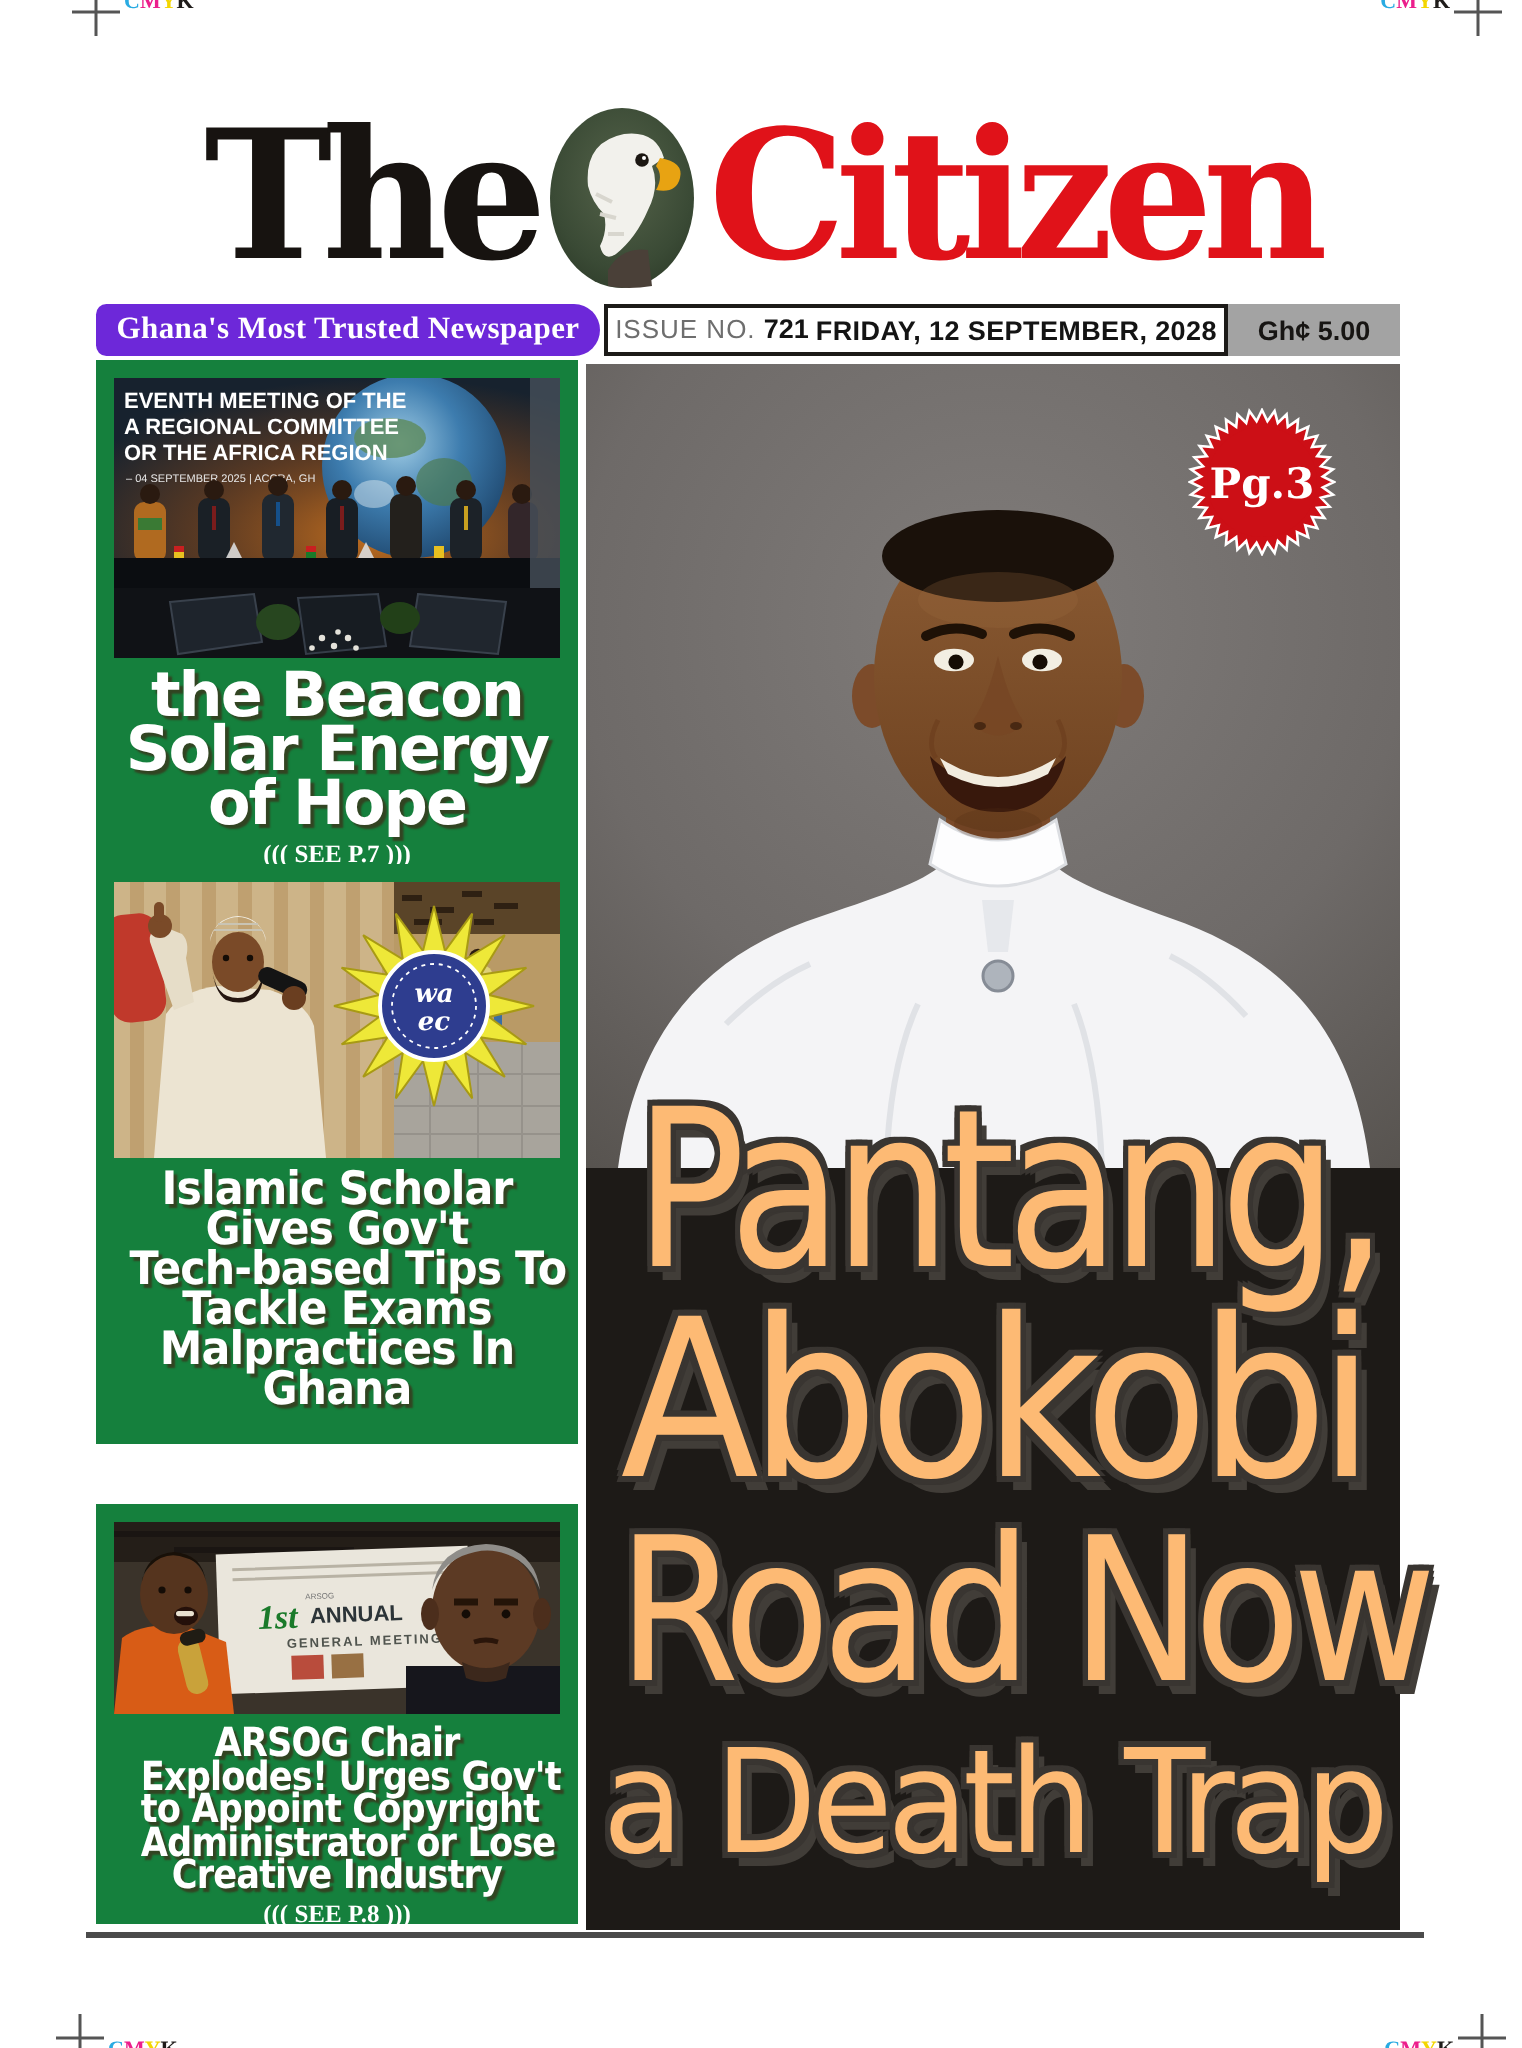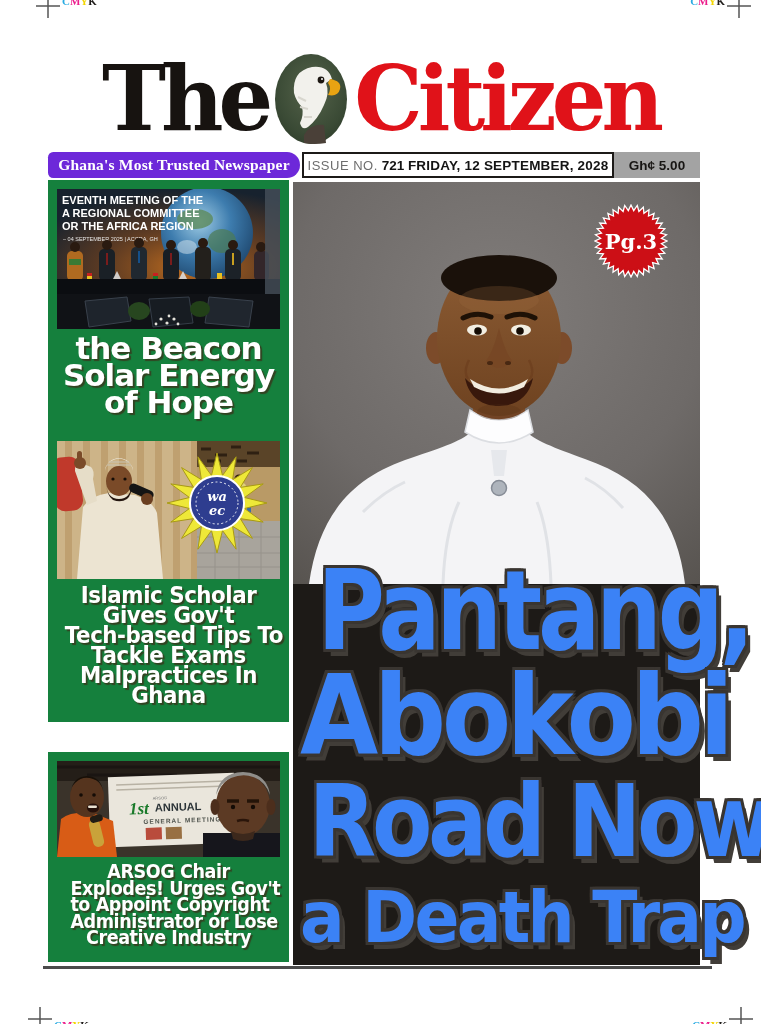--- a/index.html
+++ b/index.html
@@ -43,22 +43,22 @@
   .story-headline span{display:block;white-space:nowrap;}
   .s1 span{font-size:31px;line-height:27px;letter-spacing:-1px;}
   .s2 span{font-size:23px;line-height:20px;letter-spacing:-.5px;transform:scaleX(.93);}
   .s3 span{font-size:20px;line-height:16.5px;letter-spacing:-.5px;transform:scaleX(.88);}
   .story-ref{color:#fff;font:bold 12.5px "Liberation Serif",serif;margin-top:4px;}
 
   
   .main-col{position:absolute;left:293px;top:182px;width:407px;height:783px;background:#1d1a17;}
   .main-photo{position:absolute;top:0;left:0;width:407px;height:402px;overflow:hidden;}
   .page-badge{position:absolute;top:22px;left:301px;width:74px;height:74px;z-index:4;}
-  .main-headline{position:absolute;left:-10px;right:-10px;top:377px;z-index:3;text-align:center;color:#3b82f6;
-                 font-family:"DejaVu Sans",sans-serif;font-weight:bold;}
+  .main-headline{position:absolute;left:-10px;right:-10px;top:361px;z-index:3;text-align:center;color:#fdba74;
+                 font-family:"DejaVu Sans",sans-serif;font-weight:normal;}
   .main-headline span{display:block;white-space:nowrap;
       text-shadow:-3px -3px 0 #393531,3px -3px 0 #393531,-3px 3px 0 #393531,3px 3px 0 #393531,
                   -3px 0 0 #393531,3px 0 0 #393531,0 -3px 0 #393531,0 3px 0 #393531,6px 7px 0 #413d38;}
   .mh-1{font-size:110px;line-height:105px;letter-spacing:-5px;transform:scaleX(.84);}
   .mh-2{font-size:110px;line-height:105px;letter-spacing:-5px;transform:scaleX(.92);}
   .mh-3{font-size:100px;line-height:105px;letter-spacing:-5px;transform:scaleX(.88);}
   .mh-4{font-size:72px;line-height:86px;letter-spacing:-3px;transform:scaleX(.92);}
 
   .bottom-rule{position:absolute;left:43px;top:966px;width:669px;height:3px;background:#4b4b4b;}
 </style>
@@ -198,20 +198,21 @@
           <circle cx="121" cy="135" r="1.4"></circle>
           <circle cx="99" cy="135" r="1.4"></circle>
       </g>
       <rect x="208" y="0" width="15" height="105" fill="#46505a" opacity=".8"></rect>
     </svg>
     <div class="story-headline s1">
       <span>the Beacon</span>
       <span>Solar Energy</span>
       <span>of Hope</span>
     </div>
+    <div class="story-ref">((( SEE P.7 )))</div>
   </div>
 
   <div class="story" style="top:432px;height:290px;">
     <svg class="photo" viewBox="0 0 223 138" height="138">
       <rect width="223" height="138" fill="#cdb488"></rect>
       <g>
         <rect x="8" width="7" height="138" fill="#bfa070"></rect>
           <rect x="26" width="7" height="138" fill="#bfa070"></rect>
           <rect x="44" width="7" height="138" fill="#bfa070"></rect>
           <rect x="62" width="7" height="138" fill="#bfa070"></rect>
@@ -314,20 +315,21 @@
         <path d="M174 70 Q186 76 198 70 L196 78 Q186 82 176 78 Z" fill="#3c281c"></path>
       </g>
     </svg>
     <div class="story-headline s3">
       <span>ARSOG Chair</span>
       <span>Explodes! Urges Gov't</span>
       <span>to Appoint Copyright</span>
       <span>Administrator or Lose</span>
       <span>Creative Industry</span>
     </div>
+    <div class="story-ref">((( SEE P.8 )))</div>
   </div>
 
   <div class="main-col">
     <div class="main-photo">
       <svg viewBox="0 0 407 402" width="407" height="402">
         <defs>
           <radialGradient id="pbg" cx="50%" cy="32%" r="85%">
             <stop offset="0%" stop-color="#807c7a"></stop>
               <stop offset="60%" stop-color="#6e6a68"></stop>
               <stop offset="100%" stop-color="#57534f"></stop>

